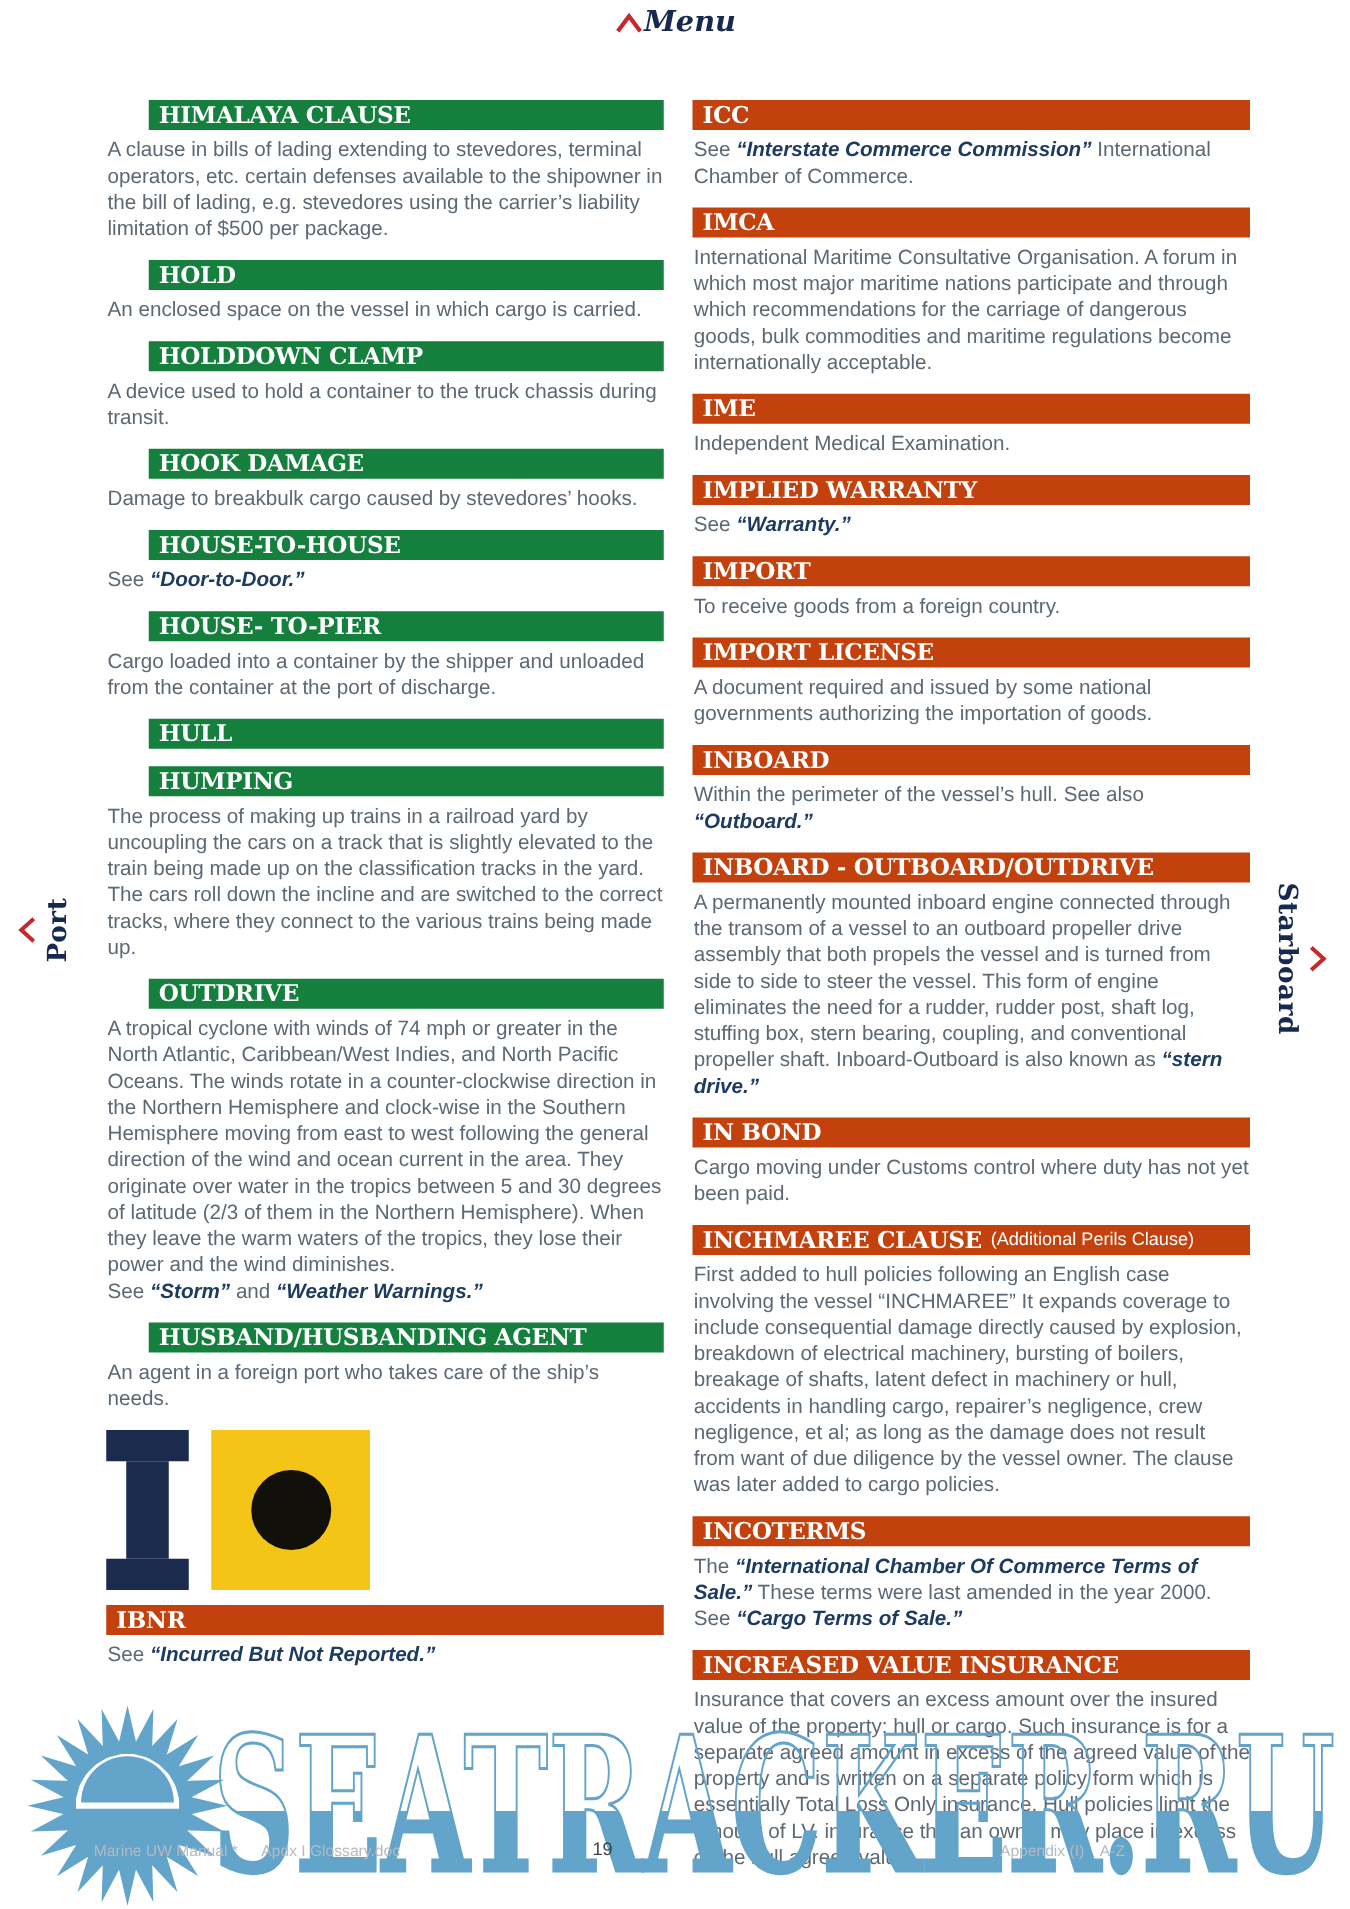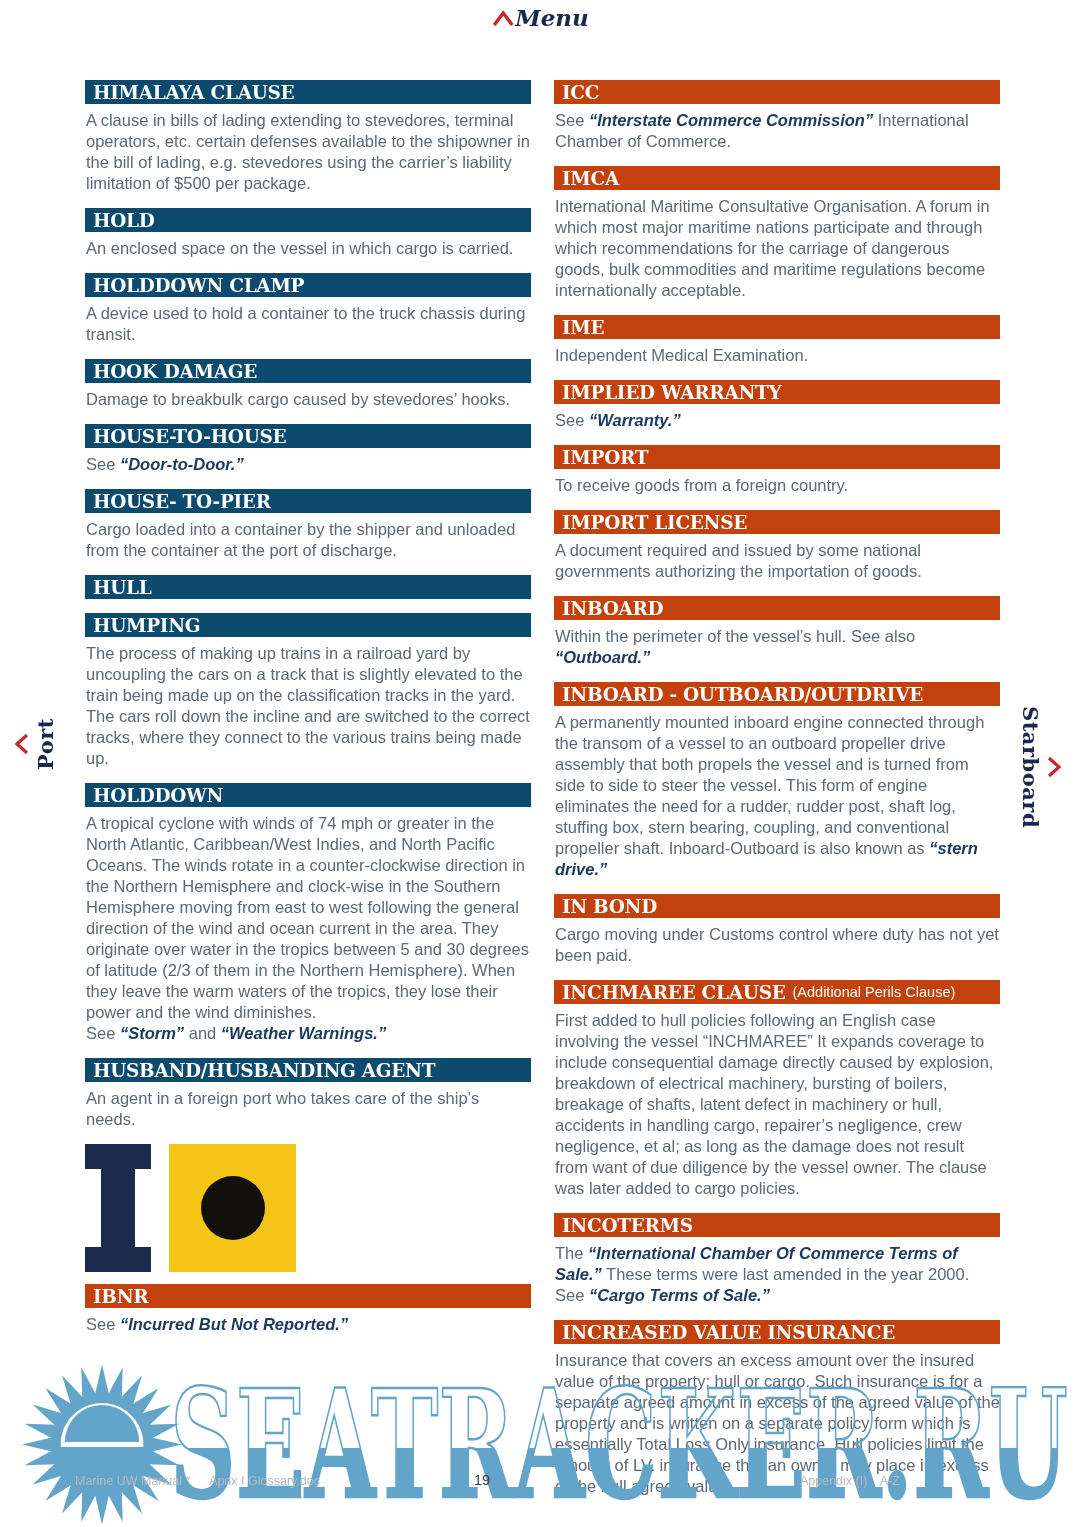--- a/index.html
+++ b/index.html
@@ -19,21 +19,21 @@
   .port-nav{left:14px;top:718px;gap:3px;}
   .port-nav .vtext{transform:rotate(180deg);}
   .starboard-nav{left:1018px;top:706px;gap:3px;}
 
   
   .col{position:absolute;top:80px;width:446px;z-index:1;}
   .col-left{left:85px;}
   .col-right{left:554px;}
   .entry{margin:0 0 14px 0;}
   .bar{height:24px;display:flex;align-items:center;padding-left:8px;box-sizing:border-box;}
-  .bar.red{background:#0c4a6e;}
+  .bar.red{background:#15803d;margin-left:34px;}
   .bar.black{background:#c2410c;}
   .term{font-family:"DejaVu Serif",serif;font-weight:700;font-size:18.5px;color:#ffffff;
         letter-spacing:-0.3px;white-space:nowrap;}
   .suffix{font-family:"Liberation Sans",sans-serif;font-weight:400;font-size:14.5px;color:#ffffff;
         margin-left:7px;white-space:nowrap;}
   .body{margin:6px 0 0 1px;font-size:16.5px;line-height:21px;color:#5c6873;}
   .body .em{font-weight:700;font-style:italic;color:#1d3b60;}
 
   
   .flags-row{display:flex;align-items:flex-start;gap:18px;margin:5px 0 12px 0;}
@@ -125,21 +125,21 @@
         </div>
       </section>
       <section class="entry">
         <div class="bar red">
           <span class="term">HUMPING</span>
         </div>
         <p class="body"><span>The process of making up trains in a railroad yard by uncoupling the cars on a track that is slightly elevated to the train being made up on the classification tracks in the yard. The cars roll down the incline and are switched to the correct tracks, where they connect to the various trains being made up.</span></p>
       </section>
       <section class="entry">
         <div class="bar red">
-          <span class="term">HOLDDOWN</span>
+          <span class="term">OUTDRIVE</span>
         </div>
         <p class="body"><span>A tropical cyclone with winds of 74 mph or greater in the North Atlantic, Caribbean/West Indies, and North Pacific Oceans. The winds rotate in a counter-clockwise direction in the Northern Hemisphere and clock-wise in the Southern Hemisphere moving from east to west following the general direction of the wind and ocean current in the area. They originate over water in the tropics between 5 and 30 degrees of latitude (2/3 of them in the Northern Hemisphere). When they leave the warm waters of the tropics, they lose their power and the wind diminishes.</span><br><span>See </span><span class="em">“Storm”</span><span> and </span><span class="em">“Weather Warnings.”</span></p>
       </section>
       <section class="entry">
         <div class="bar red">
           <span class="term">HUSBAND/HUSBANDING AGENT</span>
         </div>
         <p class="body"><span>An agent in a foreign port who takes care of the ship’s needs.</span></p>
       </section>
     <div class="flags-row">

